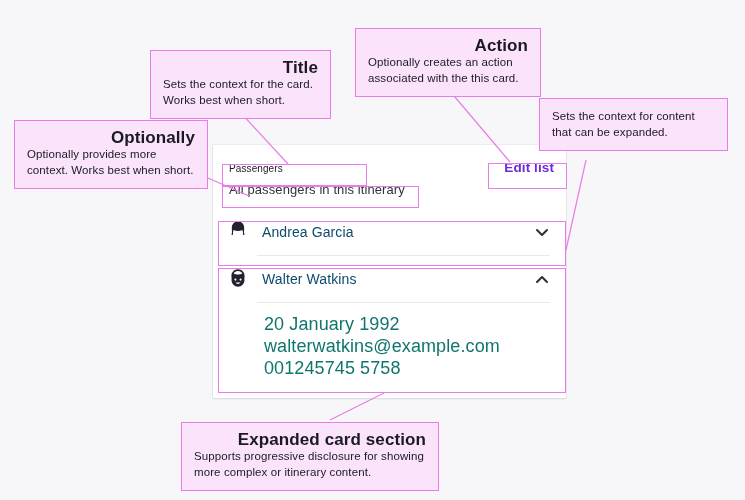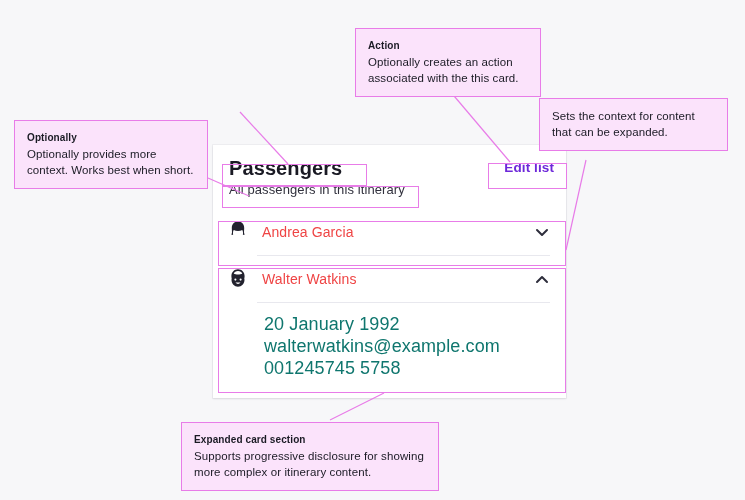--- a/index.html
+++ b/index.html
@@ -16,22 +16,22 @@
 
   
   .callout {
     position: absolute;
     background: #fbe3fb;
     border: 1px solid #e87ce8;
     padding: 9px 12px 10px 12px;
     z-index: 6;
   }
   .callout .c-title {
-    font-size: 10px; font-weight: bold; color: #1a1a24;
-    letter-spacing: .1px; line-height: 15px; margin-bottom: 1px;
+    font-size: 17px; font-weight: bold; color: #1a1a24;
+    letter-spacing: .1px; line-height: 15px; margin-bottom: 1px; text-align: right;
   }
   .callout .c-body {
     font-size: 11.5px; color: #1a1a24; line-height: 16px; letter-spacing: .1px;
   }
 
   #callout-title       { left: 150px; top: 50px;  width: 181px; }
   #callout-action      { left: 355px; top: 28px;  width: 186px; }
   #callout-closed      { left: 539px; top: 98px;  width: 189px; }
   #callout-description { left: 14px;  top: 120px; width: 194px; }
   #callout-expanded    { left: 181px; top: 422px; width: 258px; }
@@ -39,41 +39,41 @@
   
   #card {
     position: absolute;
     left: 213px; top: 145px; width: 353px; height: 253px;
     background: #ffffff;
     z-index: 2;
     box-shadow: 0 1px 2px rgba(30,30,50,.10), 0 0 0 1px rgba(30,30,50,.04);
   }
   .card-header { padding: 14px 16px 10px 16px; position: relative; }
   .card-title {
-    font-size: 20px; font-weight: bold; color: #1a1a24;
+    font-size: 10px; font-weight: normal; color: #1a1a24;
     line-height: 19px; letter-spacing: .1px;
   }
   .card-desc {
     font-size: 13px; color: #31313d; line-height: 19px; letter-spacing: .1px; margin-top: 2px;
   }
   .card-action {
     position: absolute; right: 12px; top: 15px;
     font-size: 13.5px; font-weight: bold; color: #6d28d9;
     letter-spacing: .1px; cursor: pointer;
   }
 
   .section { position: relative; background: #fff; }
   .section-row {
     display: flex; align-items: center;
     padding: 11px 16px 11px 13px;
     gap: 12px; cursor: pointer;
   }
   .avatar { width: 24px; height: 24px; flex: 0 0 24px; display: block; }
   .section-name {
-    flex: 1 1 auto; font-size: 14px; color: #ef4444;
+    flex: 1 1 auto; font-size: 14px; color: #0c4a6e;
     letter-spacing: .1px; line-height: 19px;
   }
   .chev { width: 16px; height: 16px; flex: 0 0 16px; color: #2e2e3c; }
   .divider { height: 1px; background: #e8e8ee; margin: 0 16px 0 44px; }
   .section-content {
     padding: 10px 16px 16px 51px;
     font-size: 18px; color: #0f766e; line-height: 22px; letter-spacing: .1px;
   }
 
   
@@ -144,20 +144,24 @@
       </div>
     </div>
   </div>
 
   <div class="hl" id="hl-title"></div>
   <div class="hl" id="hl-desc"></div>
   <div class="hl" id="hl-action"></div>
   <div class="hl" id="hl-closed"></div>
   <div class="hl" id="hl-expand"></div>
 
+  <div class="callout" id="callout-title">
+    <div class="c-title">Title</div>
+    <div class="c-body">Sets the context for the card. Works best when short.</div>
+  </div>
 
   <div class="callout" id="callout-action">
     <div class="c-title">Action</div>
     <div class="c-body">Optionally creates an action associated with the this card.</div>
   </div>
 
   <div class="callout" id="callout-closed">
     <div class="c-body">Sets the context for content that can be expanded.</div>
   </div>
 

